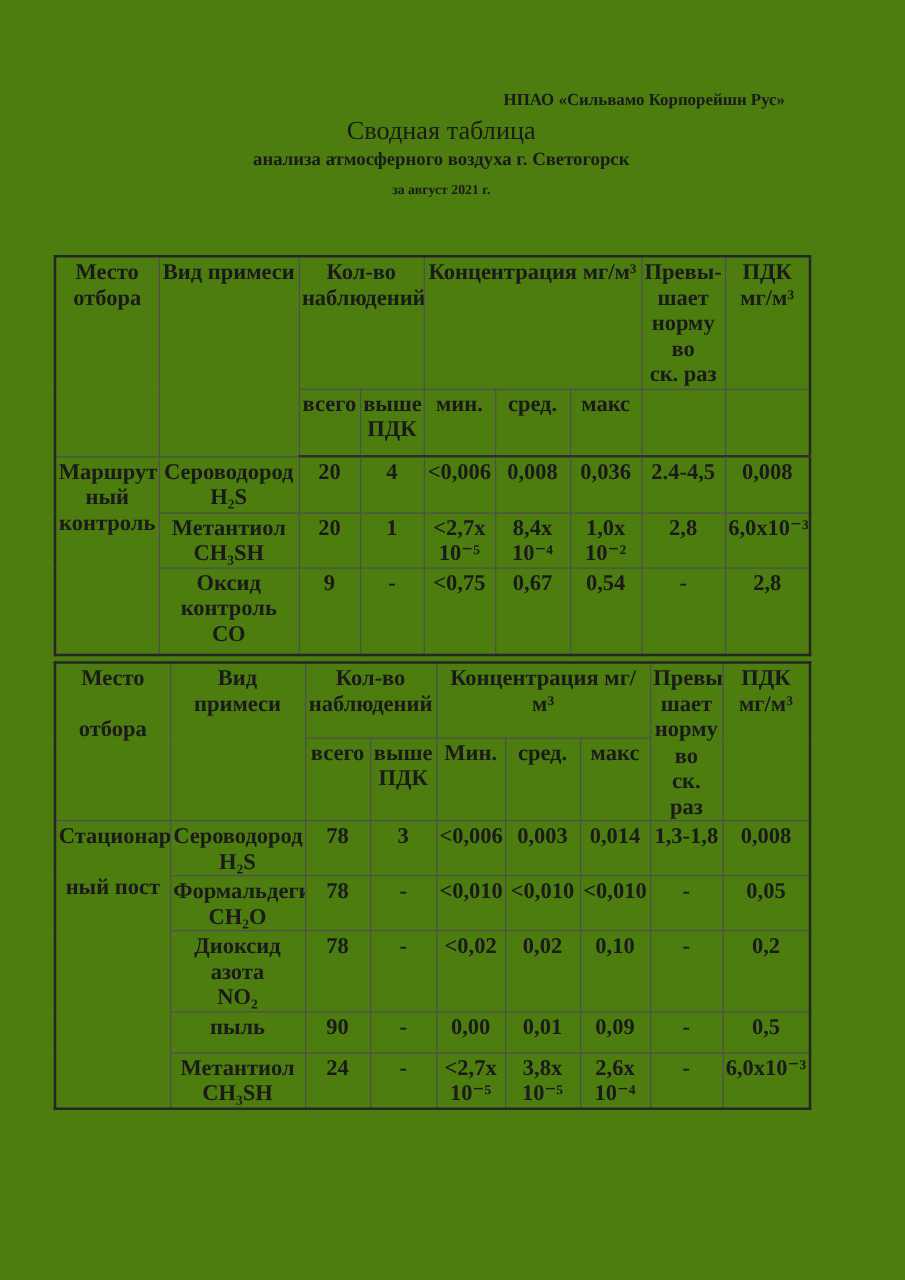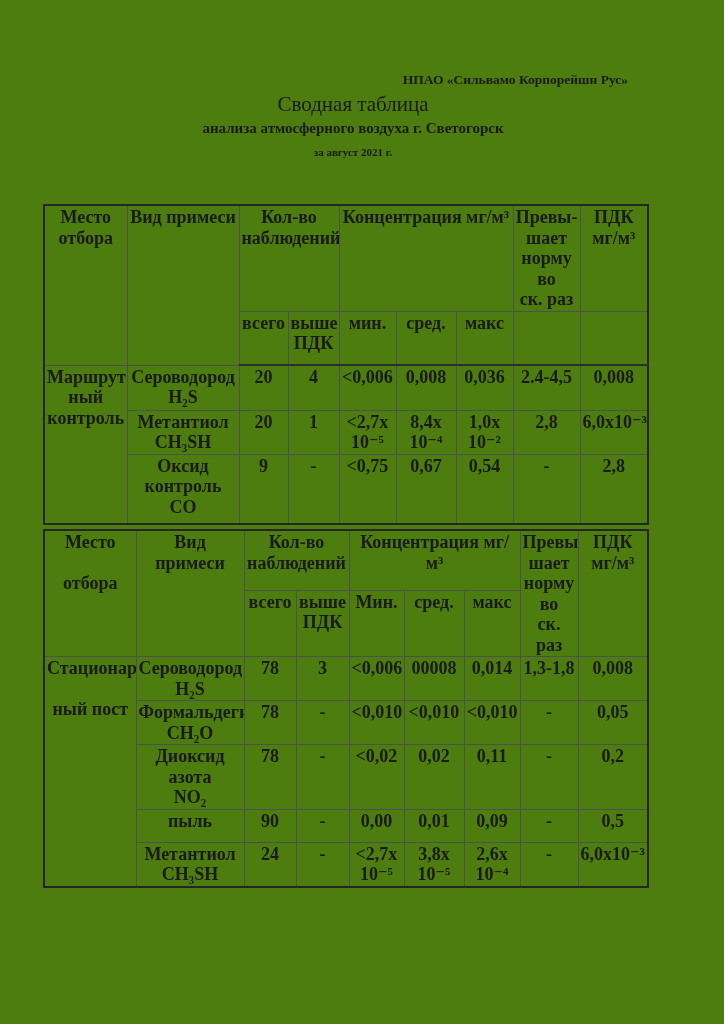--- a/index.html
+++ b/index.html
@@ -176,21 +176,21 @@
       </tr>
       <tr style="height:34px">
         <td rowspan="5">Стационар-
 
 ный пост</td>
         <td>Сероводород
 H₂S</td>
         <td>78</td>
         <td>3</td>
         <td>&lt;0,006</td>
-        <td>00008</td>
+        <td>0,003</td>
         <td>0,014</td>
         <td>1,3-1,8</td>
         <td>0,008</td>
       </tr>
       <tr style="height:32px">
         <td>Формальдегид
 CH₂O</td>
         <td>78</td>
         <td>-</td>
         <td>&lt;0,010</td>
@@ -199,21 +199,21 @@
         <td>-</td>
         <td>0,05</td>
       </tr>
       <tr style="height:32px">
         <td>Диоксид азота
 NO₂</td>
         <td>78</td>
         <td>-</td>
         <td>&lt;0,02</td>
         <td>0,02</td>
-        <td>0,11</td>
+        <td>0,10</td>
         <td>-</td>
         <td>0,2</td>
       </tr>
       <tr style="height:33px">
         <td>пыль</td>
         <td>90</td>
         <td class="nw">-</td>
         <td>0,00</td>
         <td>0,01</td>
         <td>0,09</td>

